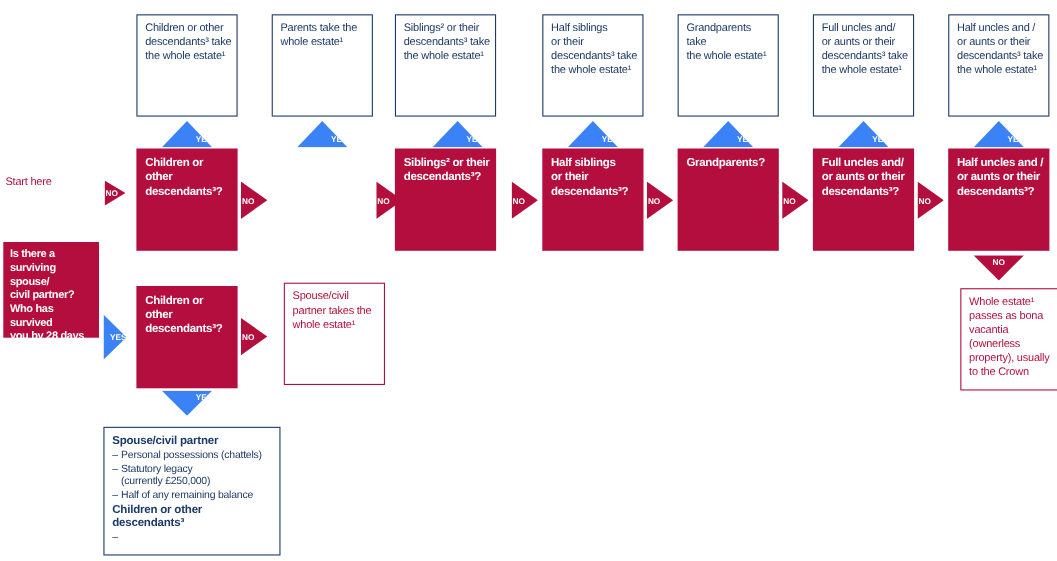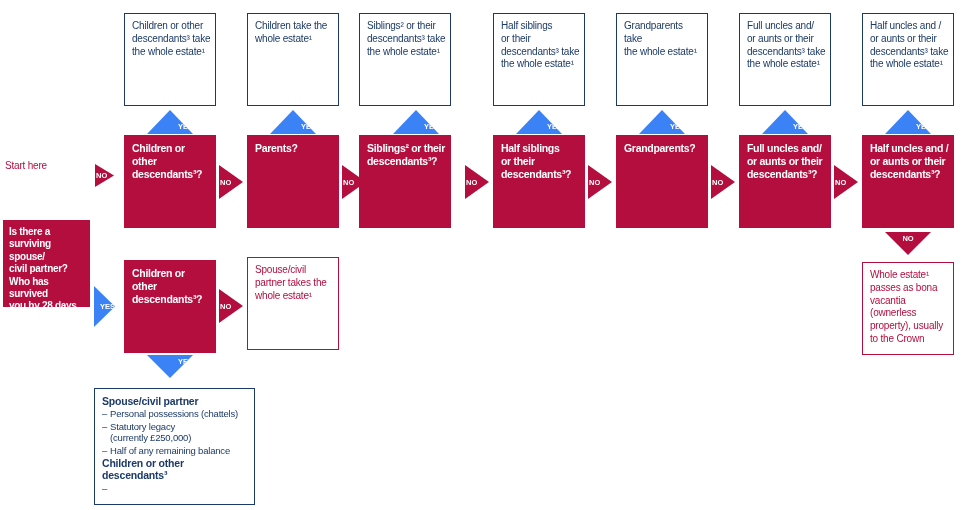--- a/index.html
+++ b/index.html
@@ -7,21 +7,21 @@
     position:relative; width:961px; height:510px; background:#ffffff;
     font-family:"Liberation Sans","DejaVu Sans",sans-serif; overflow:hidden;
   }
   .box { position:absolute; width:92px; height:93px; box-sizing:border-box; white-space:pre-line; }
   .outcome-navy {
     background:#ffffff; border:1.5px solid #1c3a68; color:#1c3a68;
     font-size:10px; line-height:1.28; padding:6px 4px 0 7px; letter-spacing:-0.2px;
   }
   .outcome-red {
     background:#ffffff; border:1.2px solid #b30e3e; color:#b30e3e;
-    font-size:10px; line-height:1.28; padding:6px 0 0 7px; letter-spacing:-0.2px;
+    font-size:10px; line-height:1.28; padding:6px 0 0 7px; letter-spacing:-0.2px;margin-left:11px;
   }
   .qbox {
     background:#b30e3e; color:#ffffff; font-weight:bold;
     font-size:10.5px; line-height:1.24; padding:7px 4px 0 8px; letter-spacing:-0.3px;
   }
   .startbox {
     position:absolute; left:3px; top:220px; width:87px; height:87px; box-sizing:border-box;
     background:#b30e3e; color:#ffffff; font-weight:bold; white-space:pre-line;
     font-size:10px; line-height:1.24; padding:6px 2px 0 6px; letter-spacing:-0.3px;
   }
@@ -75,26 +75,25 @@
 the whole estate¹</div>
   <div class="tri tri-up navy rowYes yx0">
       <span>YES</span>
     </div>
   <div class="box qbox cL0 rowQ">Children or other
 descendants³?</div>
   <div class="tri tri-right red rowNo nx0">
       <span>NO</span>
     </div>
 
-  <div class="box outcome-navy cL1 rowOutcome">Children take the
+  <div class="box outcome-navy cL1 rowOutcome">Parents take the
 whole estate¹</div>
   <div class="tri tri-up navy rowYes yx1">
       <span>YES</span>
     </div>
-  <div class="box qbox cL1 rowQ">Parents?</div>
   <div class="tri tri-right red rowNo nx1">
       <span>NO</span>
     </div>
 
   <div class="box outcome-navy cL2 rowOutcome">Siblings² or their
 descendants³ take
 the whole estate¹</div>
   <div class="tri tri-up navy rowYes yx2">
       <span>YES</span>
     </div>

